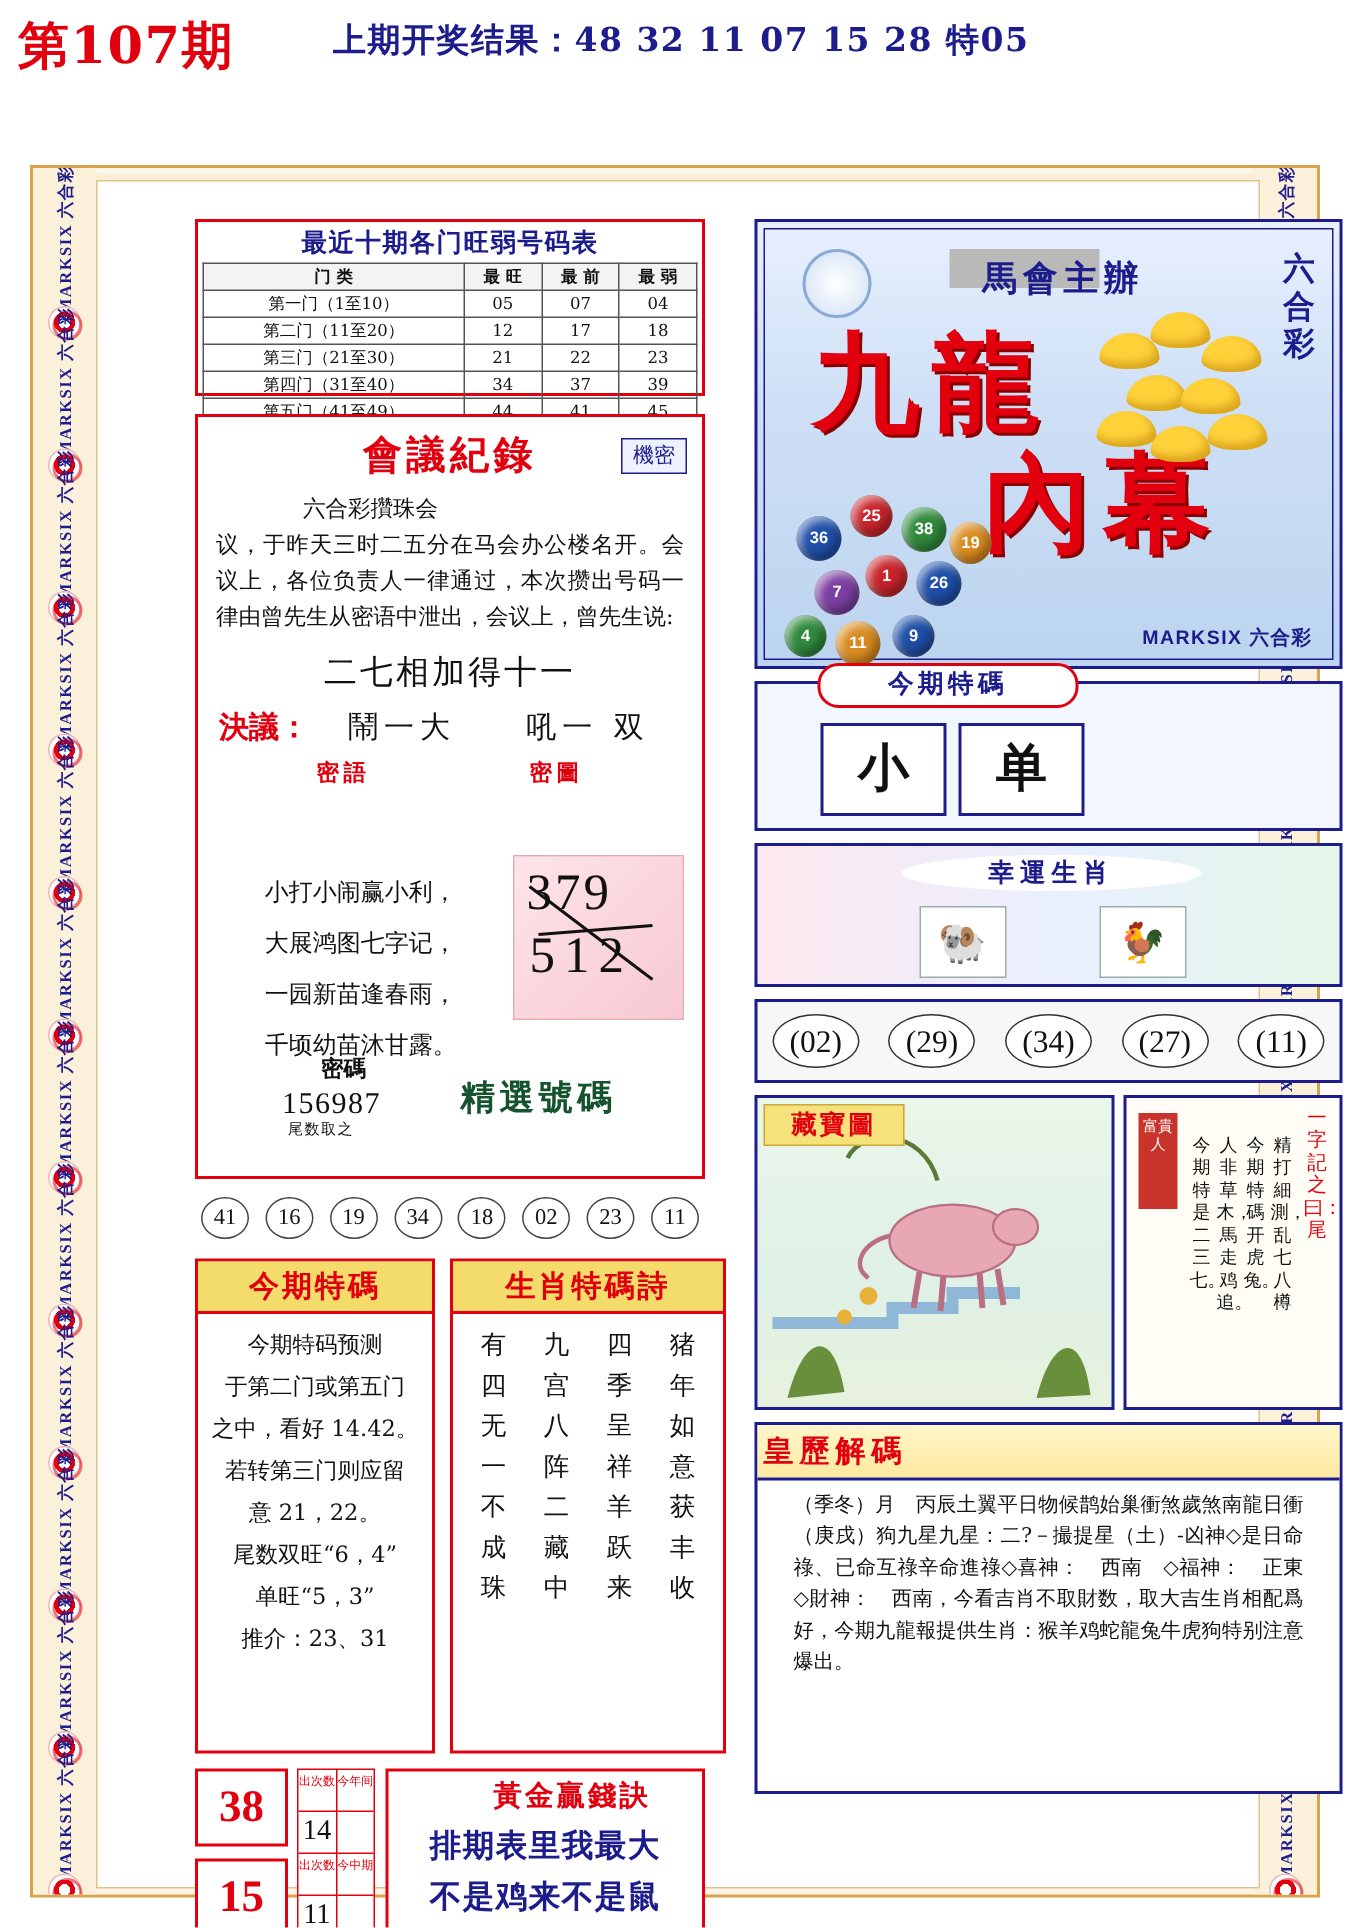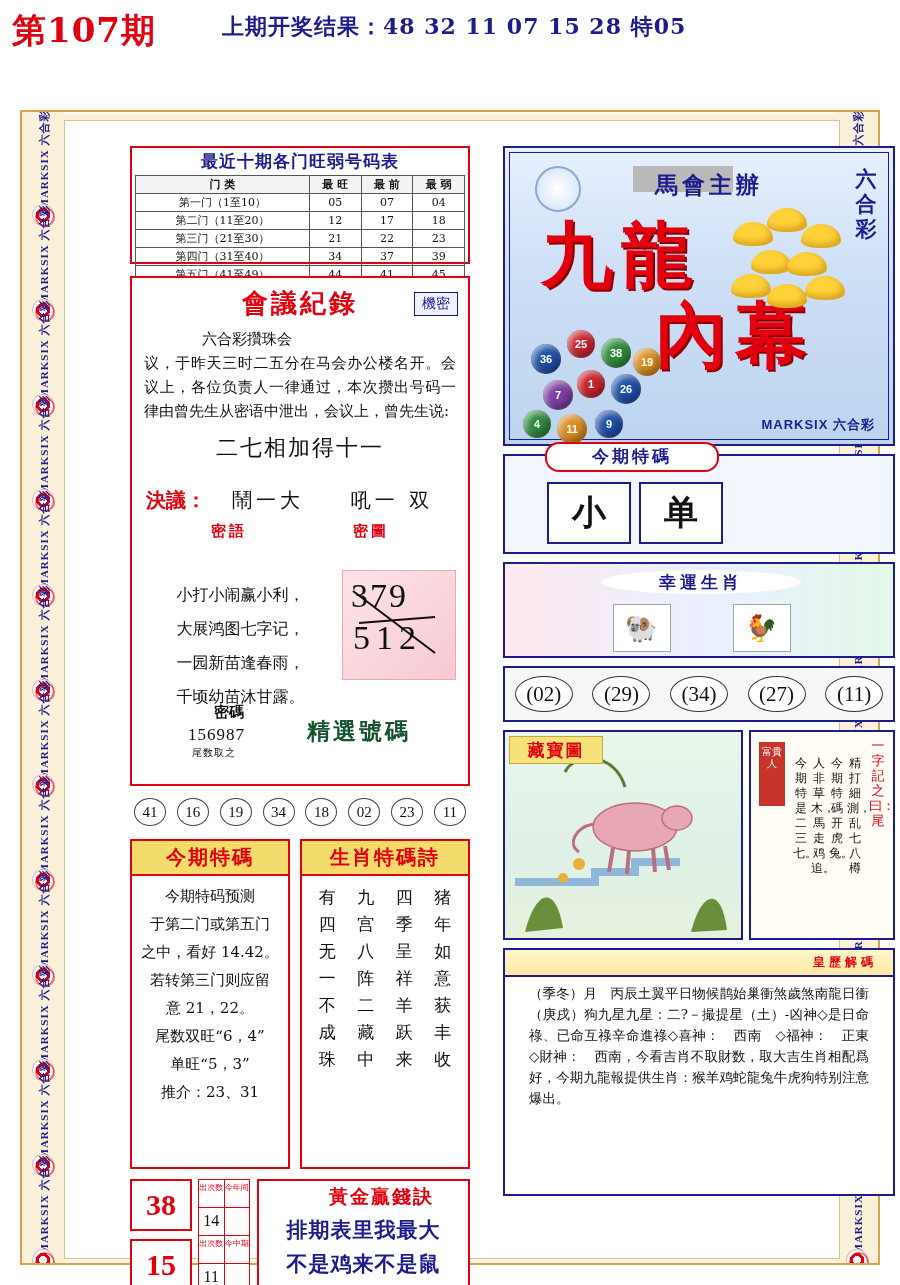--- a/index.html
+++ b/index.html
@@ -93,21 +93,21 @@
   }
   .mt-body{
     margin:6px 12px 0 12px;font-family:"DejaVu Serif", serif;
     font-size:15px;line-height:24px;color:#111;text-align:justify;
   }
   .mt-body .ind{display:block;text-indent:58px;}
   .line-big{
     text-align:center;font-family:"DejaVu Serif", serif;
     font-size:22px;color:#111;margin-top:10px;letter-spacing:2px;
   }
-  .row-jy{margin-top:24px;display:flex;align-items:flex-end;padding:0 14px;}
+  .row-jy{margin-top:8px;display:flex;align-items:flex-end;padding:0 14px;}
   .row-jy .lab{
     font-family:"DejaVu Serif", serif;font-size:20px;color:#e2000f;font-weight:bold;
     white-space:nowrap;
   }
   .row-jy .c1,.row-jy .c2{
     flex:1;text-align:center;font-family:"DejaVu Serif", serif;font-size:20px;color:#111;
     letter-spacing:4px;
   }
   .row-my{margin-top:8px;display:flex;padding:0 26px;}
   .row-my div{
@@ -134,21 +134,21 @@
   }
   .mima-box .slash{
     position:absolute;left:6px;top:12px;width:96px;height:78px;
   }
   .mima-lab{
     position:absolute;left:82px;top:425px;
     font-family:"DejaVu Serif", serif;font-weight:bold;font-size:15px;color:#111;
   }
   .mima-val{
     position:absolute;left:56px;top:447px;
-    font-family:"Liberation Serif", serif;font-size:17px;color:#111;letter-spacing:1px;
+    font-family:"Liberation Serif", serif;font-size:20px;color:#111;letter-spacing:1px;
   }
   .mima-sub{
     position:absolute;left:60px;top:468px;font-family:"DejaVu Serif", serif;
     font-size:10px;color:#111;letter-spacing:1px;
   }
   .jxhm{
     position:absolute;left:175px;top:438px;font-family:"DejaVu Serif", serif;
     font-weight:bold;font-size:23px;color:#14532d;letter-spacing:3px;
   }
 
@@ -167,21 +167,21 @@
     background:#f3dc6b;border-bottom:2px solid #e2000f;text-align:center;
     font-family:"DejaVu Serif", serif;font-weight:bold;font-size:20px;color:#e2000f;
     padding:3px 0;letter-spacing:2px;
   }
   .tm-body{
     font-family:"DejaVu Serif", serif;font-size:15px;color:#111;line-height:28px;
     padding:6px 8px 0 8px;text-align:center;
   }
 
   
-  #shengxiao{left:235px;top:718px;width:170px;height:330px;}
+  #shengxiao{left:235px;top:718px;width:184px;height:330px;}
   .sx-hd{
     background:#f3dc6b;border-bottom:2px solid #e2000f;text-align:center;
     font-family:"DejaVu Serif", serif;font-weight:bold;font-size:20px;color:#e2000f;
     padding:3px 0;letter-spacing:2px;
   }
   .sx-cols{
     display:flex;flex-direction:row-reverse;justify-content:space-around;
     padding:8px 6px 0 6px;
   }
   .sx-col{
@@ -198,21 +198,21 @@
     text-align:center;line-height:48px;
   }
   #bl-mini{left:133px;top:1058px;width:52px;height:112px;border:1px solid #e2000f;background:#fff;}
   .mini-row{display:flex;height:28px;}
   .mini-cell{
     flex:1;border-bottom:1px solid #e2000f;border-right:1px solid #e2000f;
     font-family:"DejaVu Serif", serif;font-size:8px;color:#e2000f;text-align:center;
     line-height:9px;padding-top:3px;box-sizing:border-box;
   }
   .mini-cell.v{
-    font-family:"Liberation Serif", serif;font-size:16px;color:#111;line-height:26px;padding:0;text-align:center;
+    font-family:"Liberation Serif", serif;font-size:19px;color:#111;line-height:26px;padding:0;text-align:center;
   }
   .mini-cell.last{border-right:none;}
 
   #hj{left:192px;top:1058px;width:213px;height:112px;border:2px solid #e2000f;background:#fff;}
   .hj-t{
     text-align:center;font-family:"DejaVu Serif", serif;font-weight:bold;font-size:19px;
     color:#e2000f;margin-top:3px;letter-spacing:2px;padding-left:36px;
   }
   .hj-l{
     text-align:center;font-family:"DejaVu Serif", serif;font-weight:bold;font-size:21px;
@@ -313,22 +313,22 @@
   }
   .seal{
     position:absolute;left:8px;top:10px;width:26px;height:64px;background:#c8342b;
     color:#fff;font-family:"DejaVu Serif", serif;font-size:10px;text-align:center;line-height:12px;
     padding-top:4px;box-sizing:border-box;
   }
 
   #huangli{left:438px;top:827px;width:392px;height:248px;border:2px solid #1c1c8c;background:#fff;}
   .hl-hd{
     background:linear-gradient(180deg,#fff6c9,#ffe9a0);border-bottom:2px solid #1c1c8c;
-    text-align:right;font-family:"DejaVu Serif", serif;font-weight:bold;font-size:12px;
-    color:#e2000f;padding:4px 16px;letter-spacing:4px;
+    text-align:left;font-family:"DejaVu Serif", serif;font-weight:bold;font-size:20px;
+    color:#e2000f;padding:4px 4px;letter-spacing:4px;
   }
   .hl-body{
     padding:6px 24px;font-family:"DejaVu Serif", serif;font-size:13.5px;line-height:21px;
     color:#111;text-align:justify;
   }
 </style>
 </head>
 <body>
 
 <div class="page">

